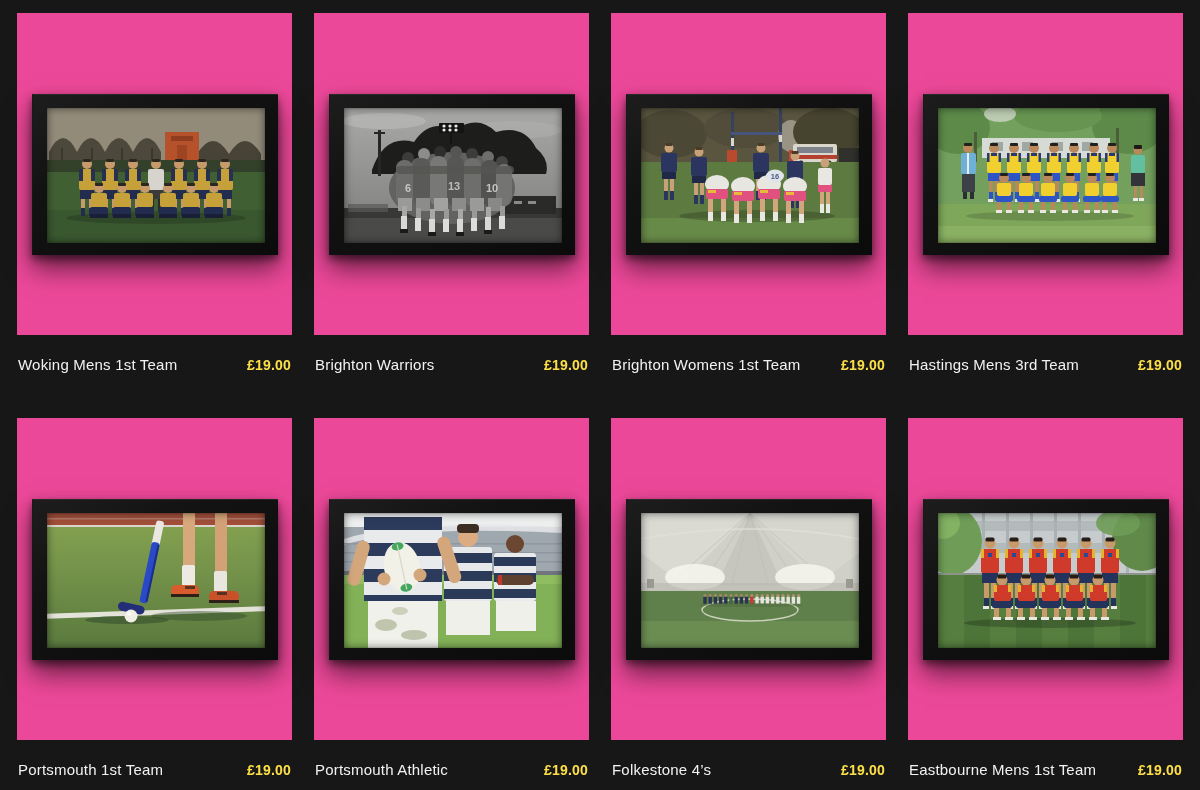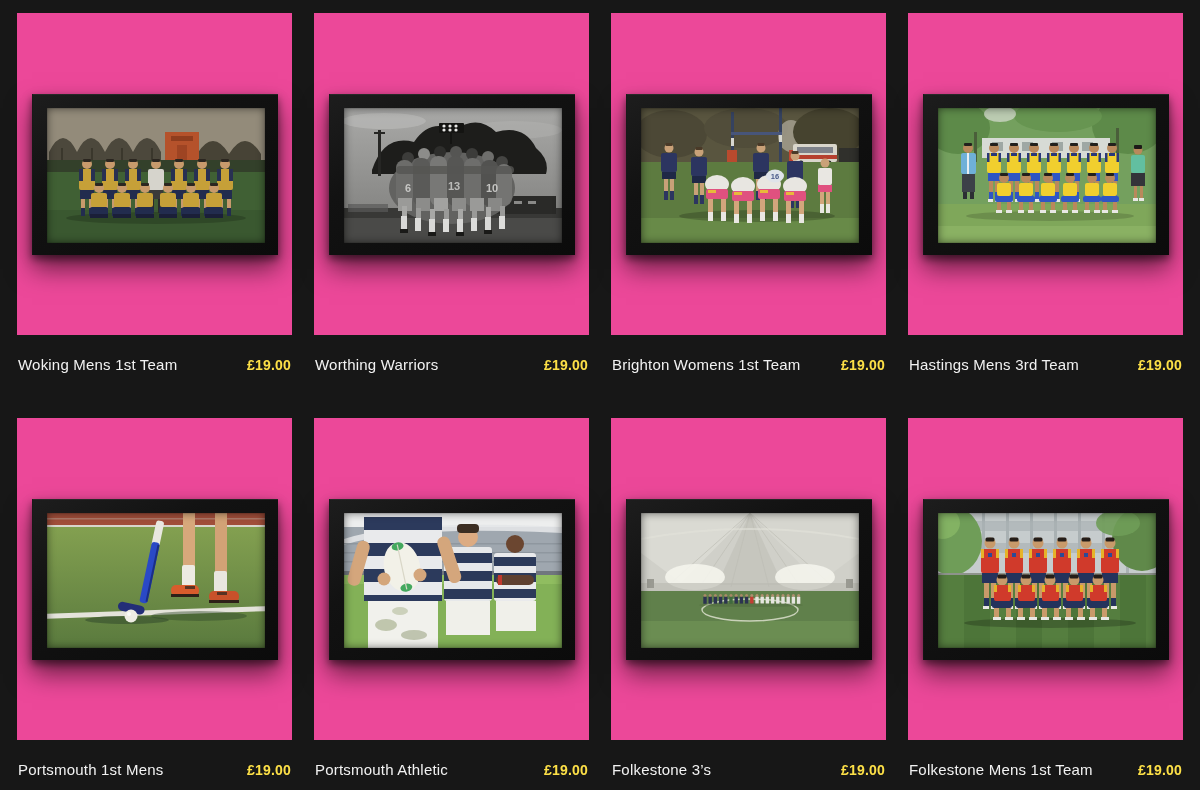--- a/index.html
+++ b/index.html
@@ -224,21 +224,21 @@
               <rect x="56" y="121" width="8" height="4" fill="#1a1a18"></rect>
                 <rect x="84" y="124" width="8" height="4" fill="#1a1a18"></rect>
               <rect x="112" y="124" width="8" height="4" fill="#1a1a18"></rect>
                 <rect x="140" y="122" width="8" height="4" fill="#1a1a18"></rect>
             </g>
           </svg>
         </div>
       </figure>
     </div>
     <div class="caption">
-      <h3 class="title">Worthing Warriors</h3>
+      <h3 class="title">Brighton Warriors</h3>
       <span class="price">£19.00</span>
     </div>
   </article>
 
   <article class="card">
     <div class="tile">
       <figure class="frame">
         <div class="photo-wrap">
           <svg class="photo" viewBox="0 0 218 135" aria-label="Framed photo: womens rugby scrum, navy team against pink and white team, rugby posts, trees and a van behind">
             <defs>
@@ -446,21 +446,21 @@
               <rect x="162" y="78" width="30" height="11" rx="5" fill="#c8512a"></rect>
               <rect x="162" y="87" width="30" height="3" fill="#2e2018"></rect>
               <rect x="138" y="73" width="10" height="3" fill="#3a2a22" opacity="0.8"></rect>
               <rect x="170" y="79" width="10" height="3" fill="#3a2a22" opacity="0.8"></rect>
             </g>
           </svg>
         </div>
       </figure>
     </div>
     <div class="caption">
-      <h3 class="title">Portsmouth 1st Mens</h3>
+      <h3 class="title">Portsmouth 1st Team</h3>
       <span class="price">£19.00</span>
     </div>
   </article>
 
   <article class="card">
     <div class="tile">
       <figure class="frame">
         <div class="photo-wrap">
           <svg class="photo" viewBox="0 0 218 135" aria-label="Framed photo: rugby players in navy and white hooped shirts lined up, front player holding a white rugby ball, stadium stands behind">
             <rect x="0" y="0" width="218" height="26" fill="#edeeee"></rect>
@@ -582,21 +582,21 @@
               <use href="#s7w" x="147.2" y="90"></use>
                 <use href="#s7w" x="152.4" y="90"></use>
                 <use href="#s7w" x="157.6" y="90"></use>
             </g>
             <ellipse cx="110" cy="92" rx="52" ry="2" fill="#4a6139" opacity="0.4"></ellipse>
           </svg>
         </div>
       </figure>
     </div>
     <div class="caption">
-      <h3 class="title">Folkestone 3’s</h3>
+      <h3 class="title">Folkestone 4’s</h3>
       <span class="price">£19.00</span>
     </div>
   </article>
 
   <article class="card">
     <div class="tile">
       <figure class="frame">
         <div class="photo-wrap">
           <svg class="photo" viewBox="0 0 218 135" aria-label="Framed photo: football team in red shirts with yellow trim and navy shorts in two rows on artificial turf, building and trees behind">
             <defs>
@@ -664,18 +664,18 @@
                 <use href="#s8front" x="88" y="72"></use>
                 <use href="#s8front" x="112" y="72"></use>
               <use href="#s8front" x="136" y="72"></use>
                 <use href="#s8front" x="160" y="72"></use>
             </g>
           </svg>
         </div>
       </figure>
     </div>
     <div class="caption">
-      <h3 class="title">Folkestone Mens 1st Team</h3>
+      <h3 class="title">Eastbourne Mens 1st Team</h3>
       <span class="price">£19.00</span>
     </div>
   </article>
 
 </main>
 
 </body></html>

